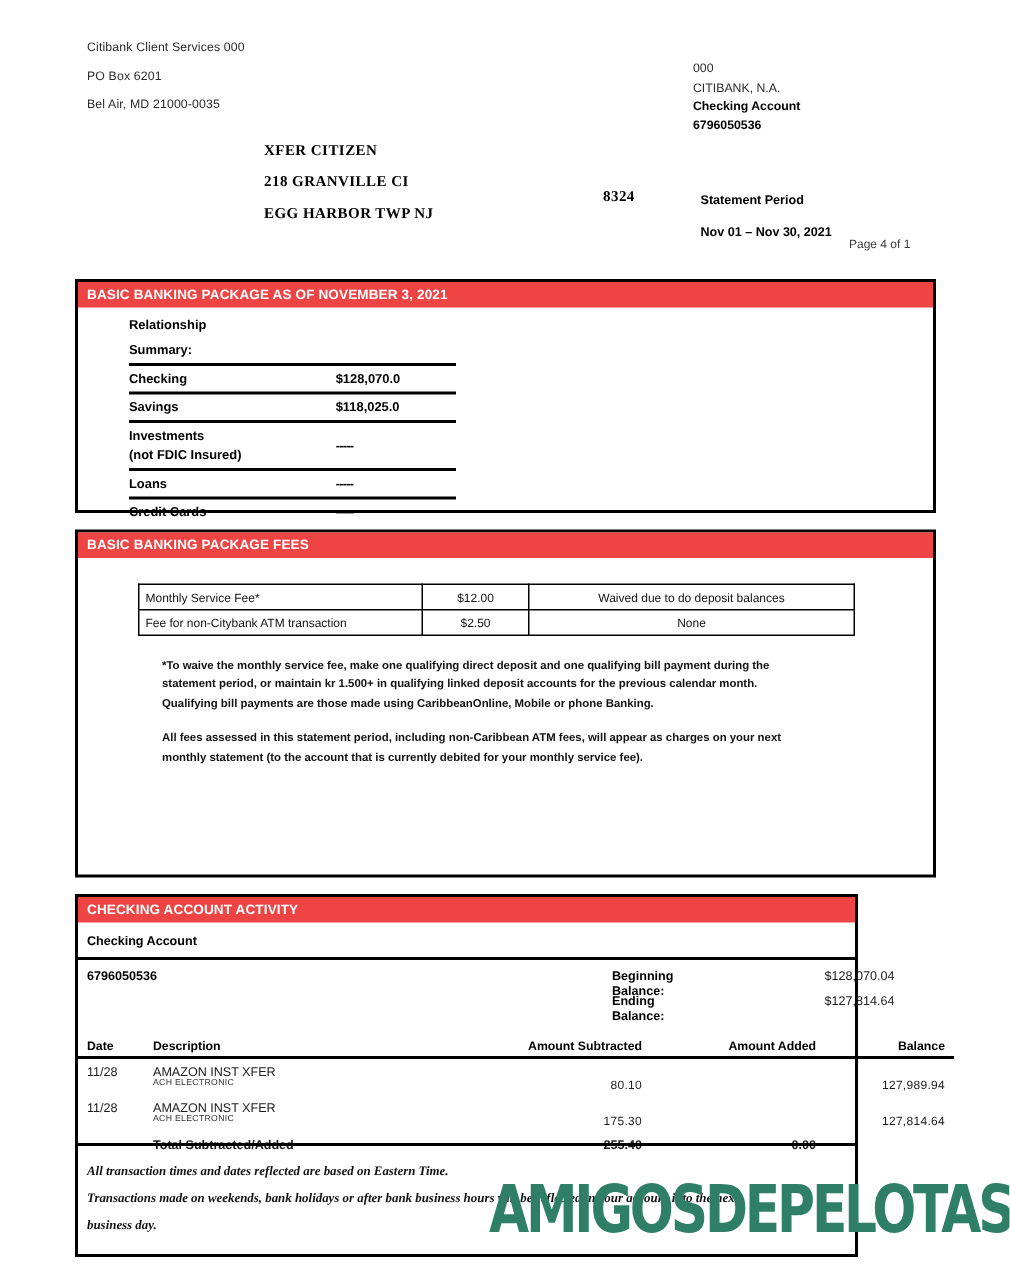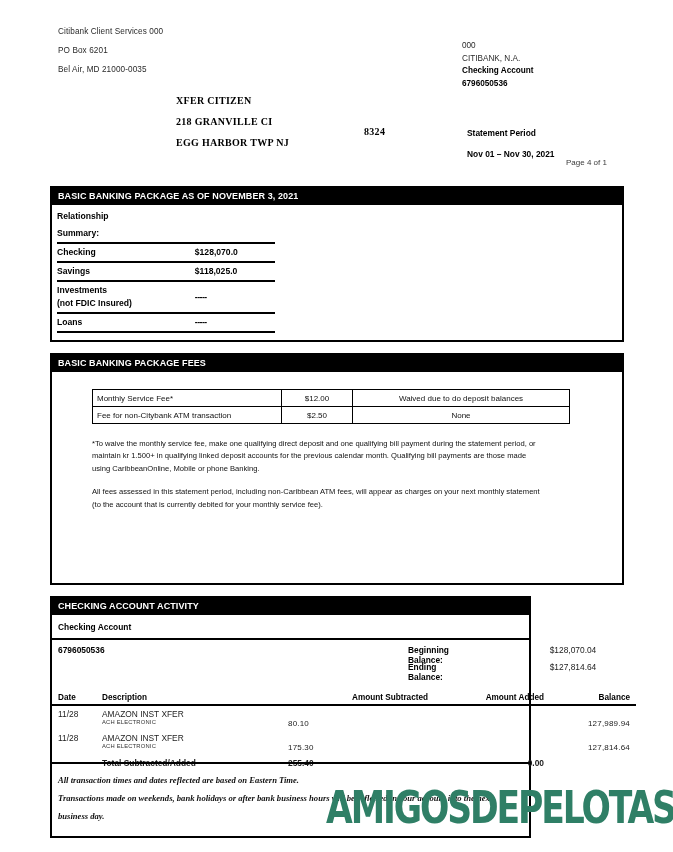--- a/index.html
+++ b/index.html
@@ -27,53 +27,53 @@
   .hdr-right div { font-size: 8.2px; color: #2a2a2a; line-height: 12.5px; }
   .hdr-right .b { font-weight: bold; color: #000; }
 
   .addr { position: absolute; left: 176px; top: 90px; }
   .addr div {
     font-family: "Liberation Serif", serif;
     font-weight: bold; font-size: 10px; color: #000;
     line-height: 21px; letter-spacing: .3px;
   }
   .acctnum {
-    position: absolute; left: 364px; top: 126px;
+    position: absolute; left: 402px; top: 126px;
     font-family: "Liberation Serif", serif;
     font-weight: bold; font-size: 10px; letter-spacing: .3px;
   }
 
   .stmt-period { position: absolute; left: 467px; top: 123px; }
   .stmt-period div { font-size: 8.4px; font-weight: bold; line-height: 21px; }
 
   .pageno {
     position: absolute; left: 566px; top: 158px;
     font-size: 8px; color: #3a3a3a;
   }
 
   
   .box {
     position: absolute;
     border: 2px solid #000;
     background: #fff;
     box-sizing: border-box;
   }
   .bar {
-    background: #000000;
+    background: #ef4444;
     color: #ffffff;
     font-size: 9px;
     font-weight: bold;
     letter-spacing: .1px;
     padding: 3px 0 3px 6px;
     line-height: 11px;
   }
 
   
   #box-summary { left: 50px; top: 186px; width: 574px; height: 156px; }
-  .sum-wrap { padding: 3px 0 0 0; }
+  .sum-wrap { padding: 3px 0 0 0; margin-left: 29px; }
   .sum-table { border-collapse: collapse; width: 218px; margin-left: 5px; }
   .sum-table td {
     font-size: 8.6px; font-weight: bold; color: #000;
     padding: 2px 0 2px 0; line-height: 13px;
     vertical-align: middle;
   }
   .sum-table td.val { text-align: left; padding-left: 6px; }
   .sum-table tr.rule > td { border-bottom: 2.5px solid #000; }
   .sum-label-2 { line-height: 13px; }
   .dashes { letter-spacing: -0.5px; }
@@ -93,28 +93,29 @@
     height: 16px;
     padding: 0 4px;
     color: #111;
   }
   .fee-c1 { width: 180px; text-align: left; }
   .fee-c2 { width: 62px; text-align: center; }
   .fee-c3 { width: 208px; text-align: center; }
 
   .fee-notes { margin: 14px 0 0 40px; width: 452px; }
   .fee-notes p {
-    margin: 0 0 11px 0;
+    margin: 0 0 11px 16px;
     font-size: 7.6px;
     line-height: 12.4px;
     color: #111;
-  }
-
-  
-  #box-activity { left: 50px; top: 596px; width: 481px; height: 242px; }
+    font-weight: bold;
+  }
+
+  
+  #box-activity { left: 50px; top: 596px; width: 522px; height: 242px; }
 
   .act-sub {
     font-size: 8.4px; font-weight: bold;
     padding: 7px 0 6px 6px;
     border-bottom: 2px solid #000;
   }
 
   .act-head { position: relative; height: 52px; }
   .act-acct {
     position: absolute; left: 6px; top: 5px;
@@ -130,21 +131,21 @@
   .txn th {
     font-size: 8.2px; font-weight: bold; text-align: left;
     padding: 1px 0 2px 0;
     border-bottom: 2px solid #000;
     margin-left: 24px;
   }
   .txn td { font-size: 8px; color: #1c1c1c; padding: 0; vertical-align: top; }
 
   .c-date { width: 44px; padding-left: 6px !important; }
   .c-desc { width: 186px; }
-  .c-sub  { width: 140px; text-align: left; }
+  .c-sub  { width: 140px; text-align: right; }
   .c-add  { width: 116px; text-align: right; }
   .c-bal  { width: 86px; text-align: right; padding-right: 6px !important; }
 
   .txn th.c-sub, .txn th.c-add, .txn th.c-bal { text-align: right; }
   .txn th.c-bal { padding-right: 6px; }
 
   .row-main td { padding-top: 3px; font-size: 8.4px; }
   .row-sub td { font-size: 5.8px; color: #333; letter-spacing: .2px; padding-bottom: 2px; }
   .row-sub td.c-sub, .row-sub td.c-bal { font-size: 8px; color: #1c1c1c; }
   .row-total td { font-weight: bold; font-size: 8.4px; padding-top: 4px; }
@@ -248,20 +249,24 @@
             <div class="sum-label-2">(not FDIC Insured)</div>
           </td>
           <td class="val dashes">-----</td>
         </tr>
 
         <tr class="rule">
           <td>Loans</td>
           <td class="val dashes">-----</td>
         </tr>
 
+        <tr>
+          <td>Credit Cards</td>
+          <td class="val dashes">-----</td>
+        </tr>
       </tbody>
         </table>
     </div>
   </div>
 
   <div class="box" id="box-fees">
     <div class="bar">BASIC BANKING PACKAGE FEES</div>
 
     <table class="fee-table">
       <tbody>

